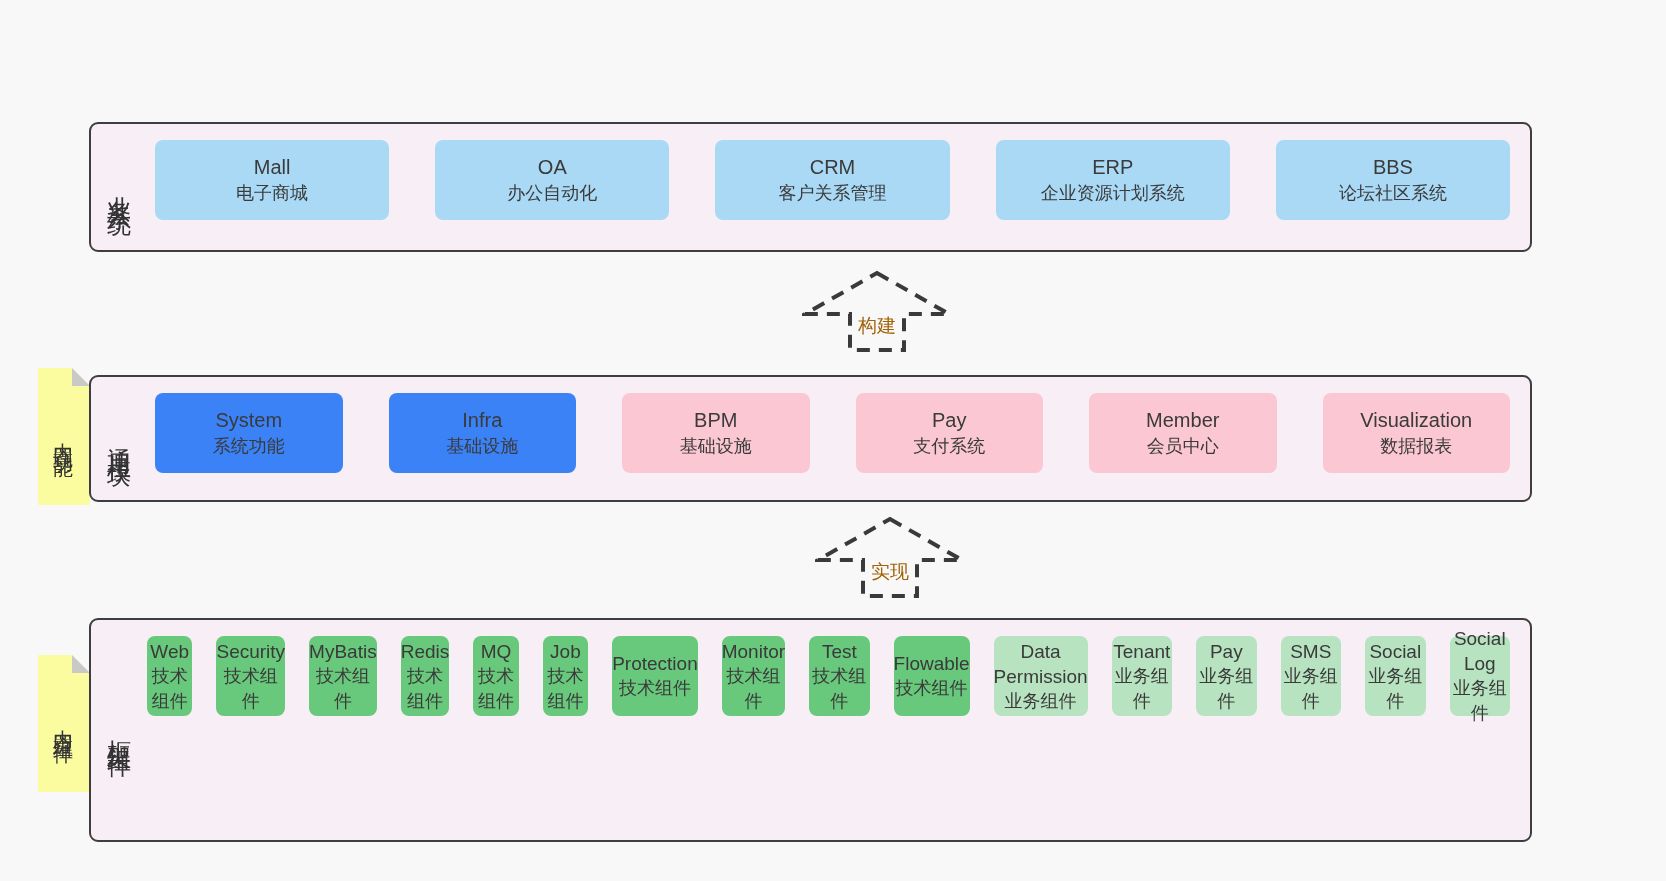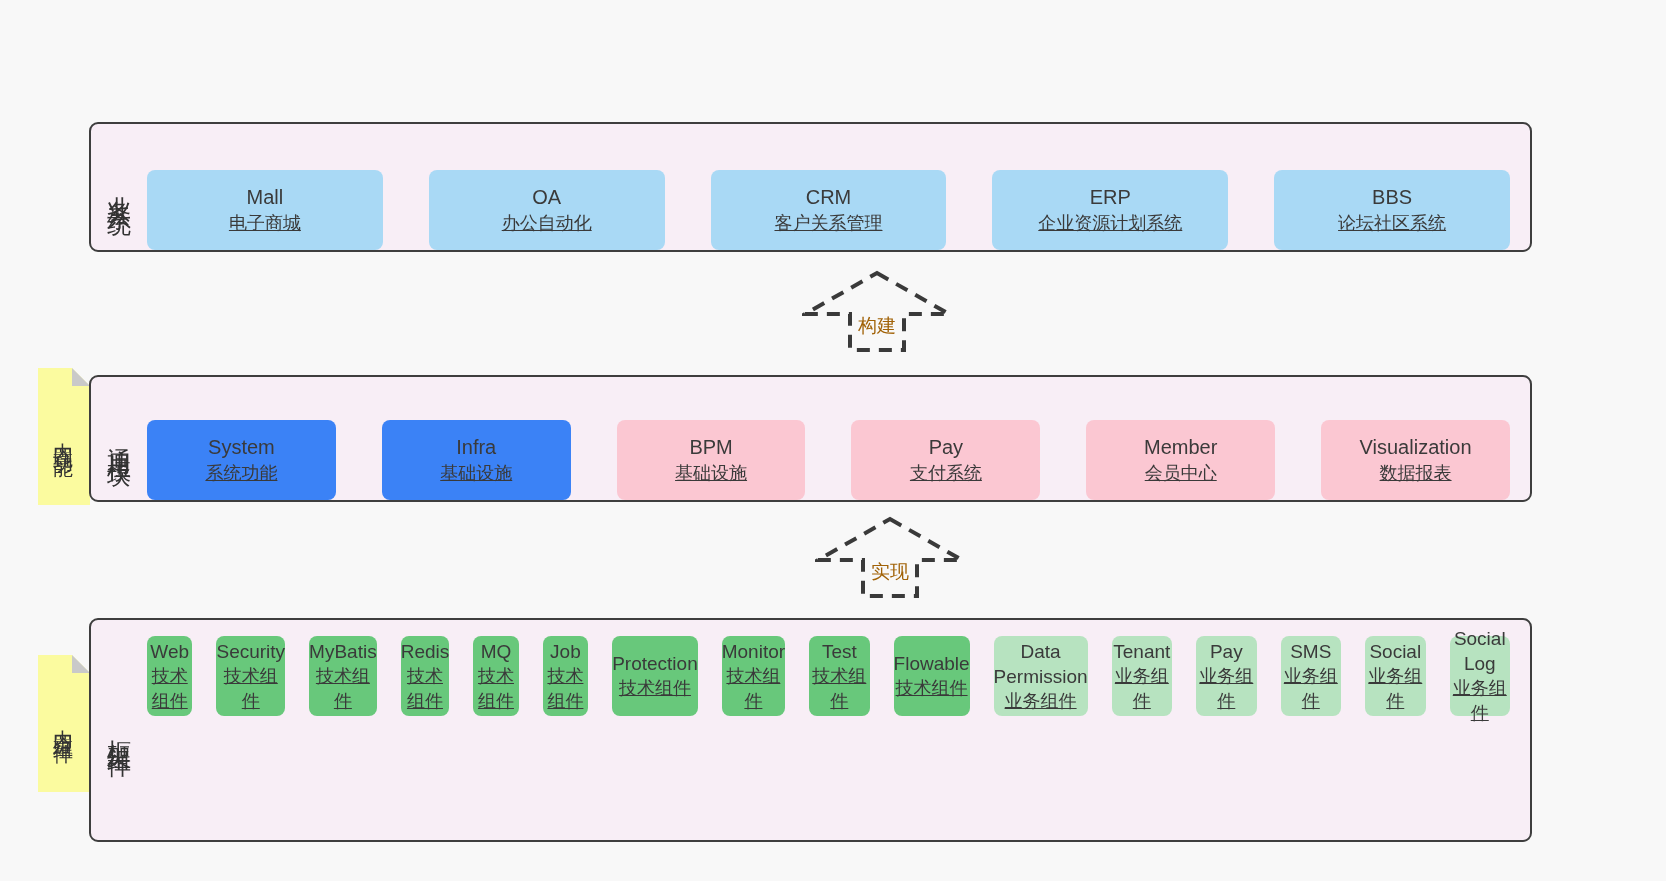--- a/index.html
+++ b/index.html
@@ -35,34 +35,35 @@
     writing-mode:vertical-rl;
     text-orientation:upright;
     font-size:24px;
     letter-spacing:5px;
     color:#333;
     white-space:nowrap;
   }
 
   .boxes-row {
     flex:1;
-    display:flex; align-items:flex-end;
+    display:flex; align-items:flex-start;
     gap:46px;
     padding:16px 20px 0 0;
+    margin-left:8px;
   }
   .box {
     flex:1; height:80px;
     border-radius:8px;
     display:flex; flex-direction:column;
     align-items:center; justify-content:center;
     text-align:center;
     color:#3a3a3a;
   }
   .box-title { font-size:20px; line-height:26px; }
-  .box-sub   { font-size:18px; line-height:26px;text-decoration:underline; }
+  .box-sub   { font-size:18px; line-height:26px; }
 
   .blue        { background:#a9d9f5; }
   .red         { background:#3b82f6; }
   .pink        { background:#fbc7d2; }
   .green       { background:#68c87b; }
   .green-light { background:#b7e3c0; }
 
   
   .band-boxes-col {
     flex:1;

